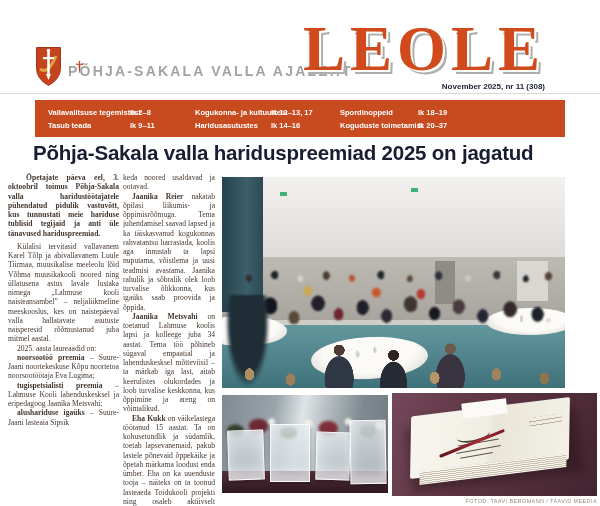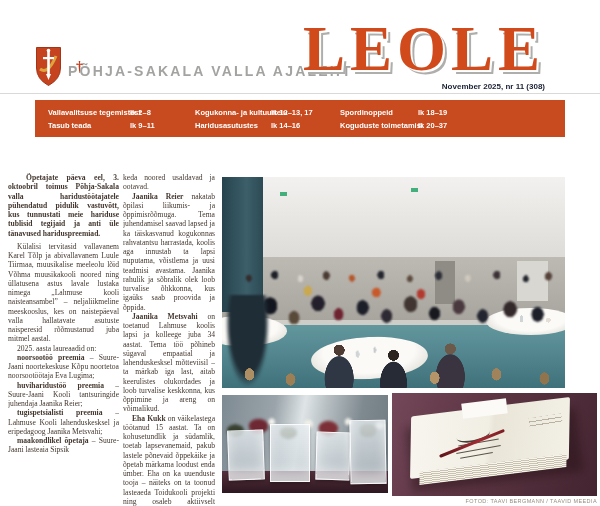--- a/index.html
+++ b/index.html
@@ -184,29 +184,29 @@
       <span>lk 14–16</span>
     </div>
     <div class="grp g3">
       <span>Spordinoppeid</span>
       <span>lk 18–19</span>
       <span>Koguduste toimetamisi</span>
       <span>lk 20–37</span>
     </div>
   </div>
 
+  <div class="headline">Põhja-Sakala valla hariduspreemiad 2025 on jagatud</div>
 
   <div class="col col1">
     <p class="lede"><span>Õpetajate päeva eel, 3. oktoobril toimus Põhja-Sakala valla haridustöötajatele pühendatud pidulik vastuvõtt, kus tunnustati meie hariduse tublisid tegijaid ja anti üle tänavused hariduspreemiad.</span></p>
     <p><b></b><span>Külalisi tervitasid vallavanem Karel Tõlp ja abivallavanem Luule Tiirmaa, muusikalise meeleolu lõid Võhma muusikakooli noored ning üllatusena astus lavale lustaka nimega „Lahmuse kooli naisteansambel” – neljaliikmeline meeskooslus, kes on naistepäeval valla hallatavate asutuste naisperesid rõõmustanud juba mitmel aastal.</span></p>
     <p><b></b><span>2025. aasta laureaadid on:</span></p>
     <p><b>noorsootöö preemia</b><span> – Suure-Jaani noortekeskuse Kõpu noortetoa noorsootöötaja Eva Lugima;</span></p>
-    <p><b>huviharidustöö preemia</b><span> – Suure-Jaani Kooli tantsuringide juhendaja Jaanika Reier;</span></p>
     <p><b>tugispetsialisti preemia</b><span> – Lahmuse Kooli lahenduskesksel ja eripedagoog Jaanika Metsvahi;</span></p>
-    <p><b>maakondlikel õpetaja</b><span> – Suure-Jaani lasteaia Sipsik</span></p>
+    <p><b>alushariduse igaüks</b><span> – Suure-Jaani lasteaia Sipsik</span></p>
   </div>
 
   <div class="col col2">
     <p class="first"><b></b><span>keda noored usaldavad ja ootavad.</span></p>
     <p><b>Jaanika Reier</b><span> nakatab õpilasi liikumis- ja õppimisrõõmuga. Tema juhendamisel saavad lapsed ja ka täiskasvanud kogukonnas rahvatantsu harrastada, koolis aga innustab ta lapsi nuputama, võistlema ja uusi teadmisi avastama. Jaanika rahulik ja sõbralik olek loob turvalise õhkkonna, kus igaüks saab proovida ja õppida.</span></p>
     <p><b>Jaanika Metsvahi</b><span> on toetanud Lahmuse koolis lapsi ja kolleege juba 34 aastat. Tema töö põhineb sügaval empaatial ja lahenduskesksel mõtteviisil – ta märkab iga last, aitab keerulistes olukordades ja loob turvalise keskkonna, kus õppimine ja areng on võimalikud.</span></p>
     <p><b>Eha Kukk</b><span> on väikelastega töötanud 15 aastat. Ta on kohusetundlik ja südamlik, toetab lapsevanemaid, pakub lastele põnevaid õppekäike ja õpetab märkama loodust enda ümber. Eha on ka uuenduste tooja – näiteks on ta toonud lasteaeda Toidukooli projekti ning osaleb aktiivselt maakondlikel koolitustel ja aine-</span></p>
   </div>
 
   <div class="ph-main">

